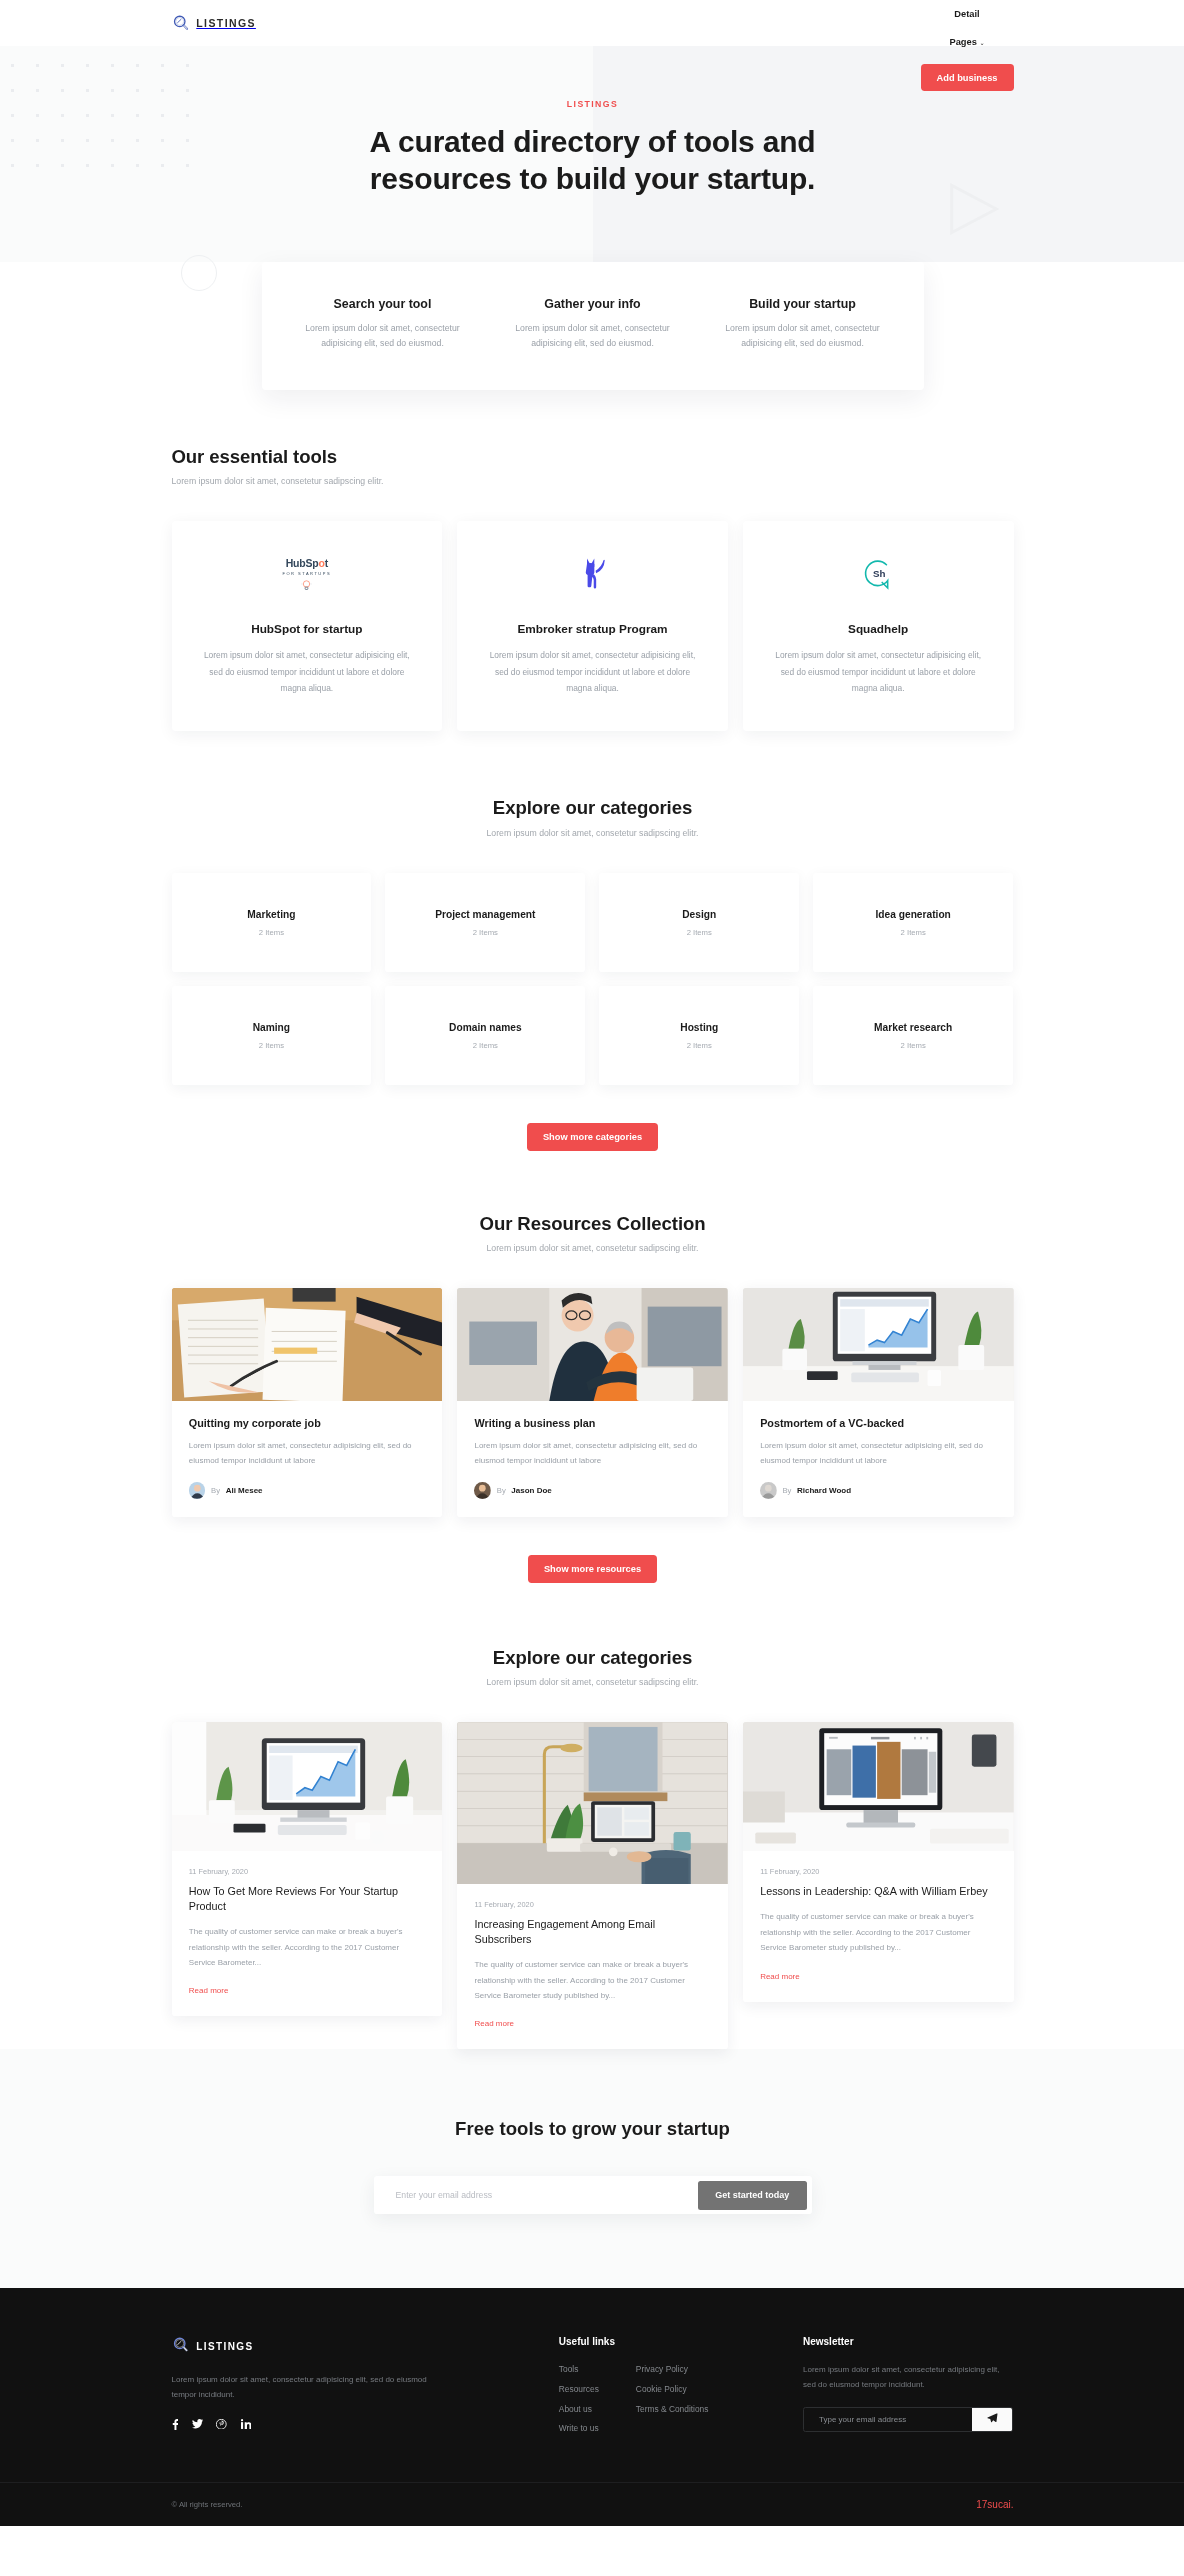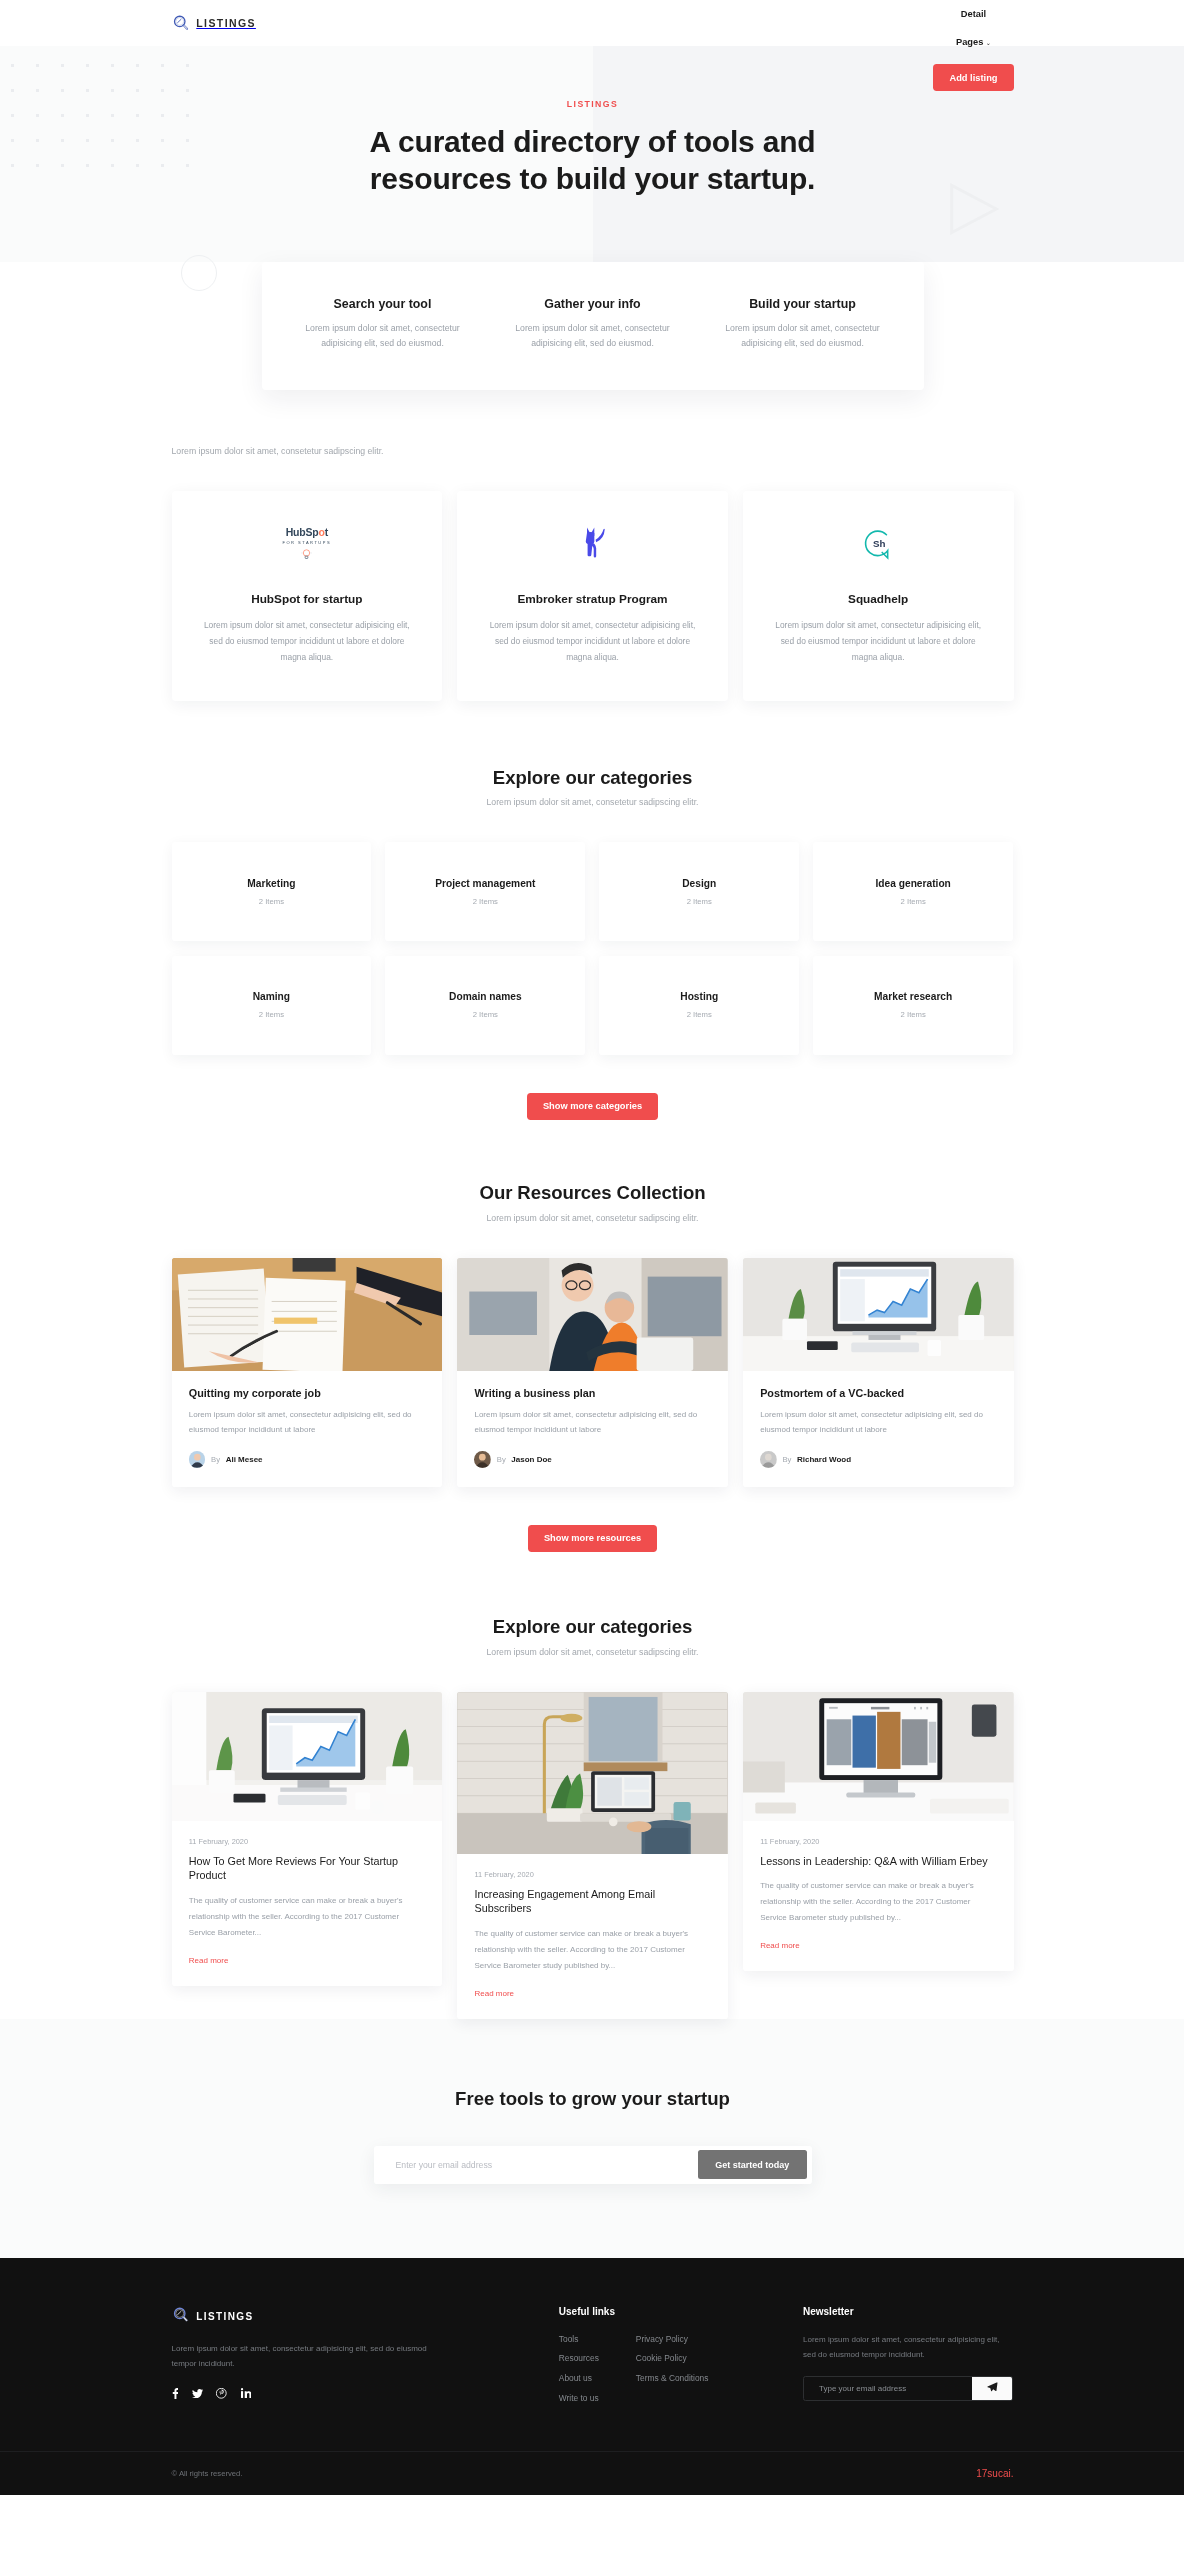--- a/index.html
+++ b/index.html
@@ -223,21 +223,21 @@
           <path d="M19.5 17.3 L25 22.8 L23.4 24.6 L18.2 18.8 Z" fill="#ffffff" stroke="#3f59b5" stroke-width=".9"></path>
         </svg>
       </span>
       <span class="brand-text">LISTINGS</span>
     </a>
     <nav class="nav-links">
       <a class="nav-link active" href="#">Home</a>
       <a class="nav-link" href="#">Category</a>
       <a class="nav-link" href="#">Detail</a>
       <a class="nav-link" href="#"><span>Pages</span><span class="caret">⌄</span></a>
-      <button class="btn-primary">Add listing</button>
+      <button class="btn-primary">Add business</button>
     </nav>
   </div>
 </div>
 
 <section class="hero">
   <div class="hero-dots"></div>
   <div class="hero-circle"></div>
   <div class="hero-tri">
     <svg width="50" height="52" viewBox="0 0 80 84">
         <polygon points="4,4 76,42 4,80" fill="none" stroke="#eceef0" stroke-width="5"></polygon>
@@ -267,20 +267,21 @@
     <div class="step">
       <div class="step-title">Build your startup</div>
       <div class="step-desc">Lorem ipsum dolor sit amet, consectetur adipisicing elit, sed do eiusmod.</div>
     </div>
   </div>
 </div>
 
 <section class="section white" style="padding-top:56px;padding-bottom:0">
   <div class="wrap">
     <div class="sec-head">
+      <div class="sec-title">Our essential tools</div>
       <div class="sec-sub">Lorem ipsum dolor sit amet, consetetur sadipscing elitr.</div>
     </div>
     <div class="tools-grid">
 
       <div class="tool-card">
         <div class="tool-logo">
           <div class="hs">
             <div class="hs-word">HubSp<span class="o">o</span>t</div>
             <div class="hs-sub">FOR STARTUPS</div>
             <div class="hs-bulb">

